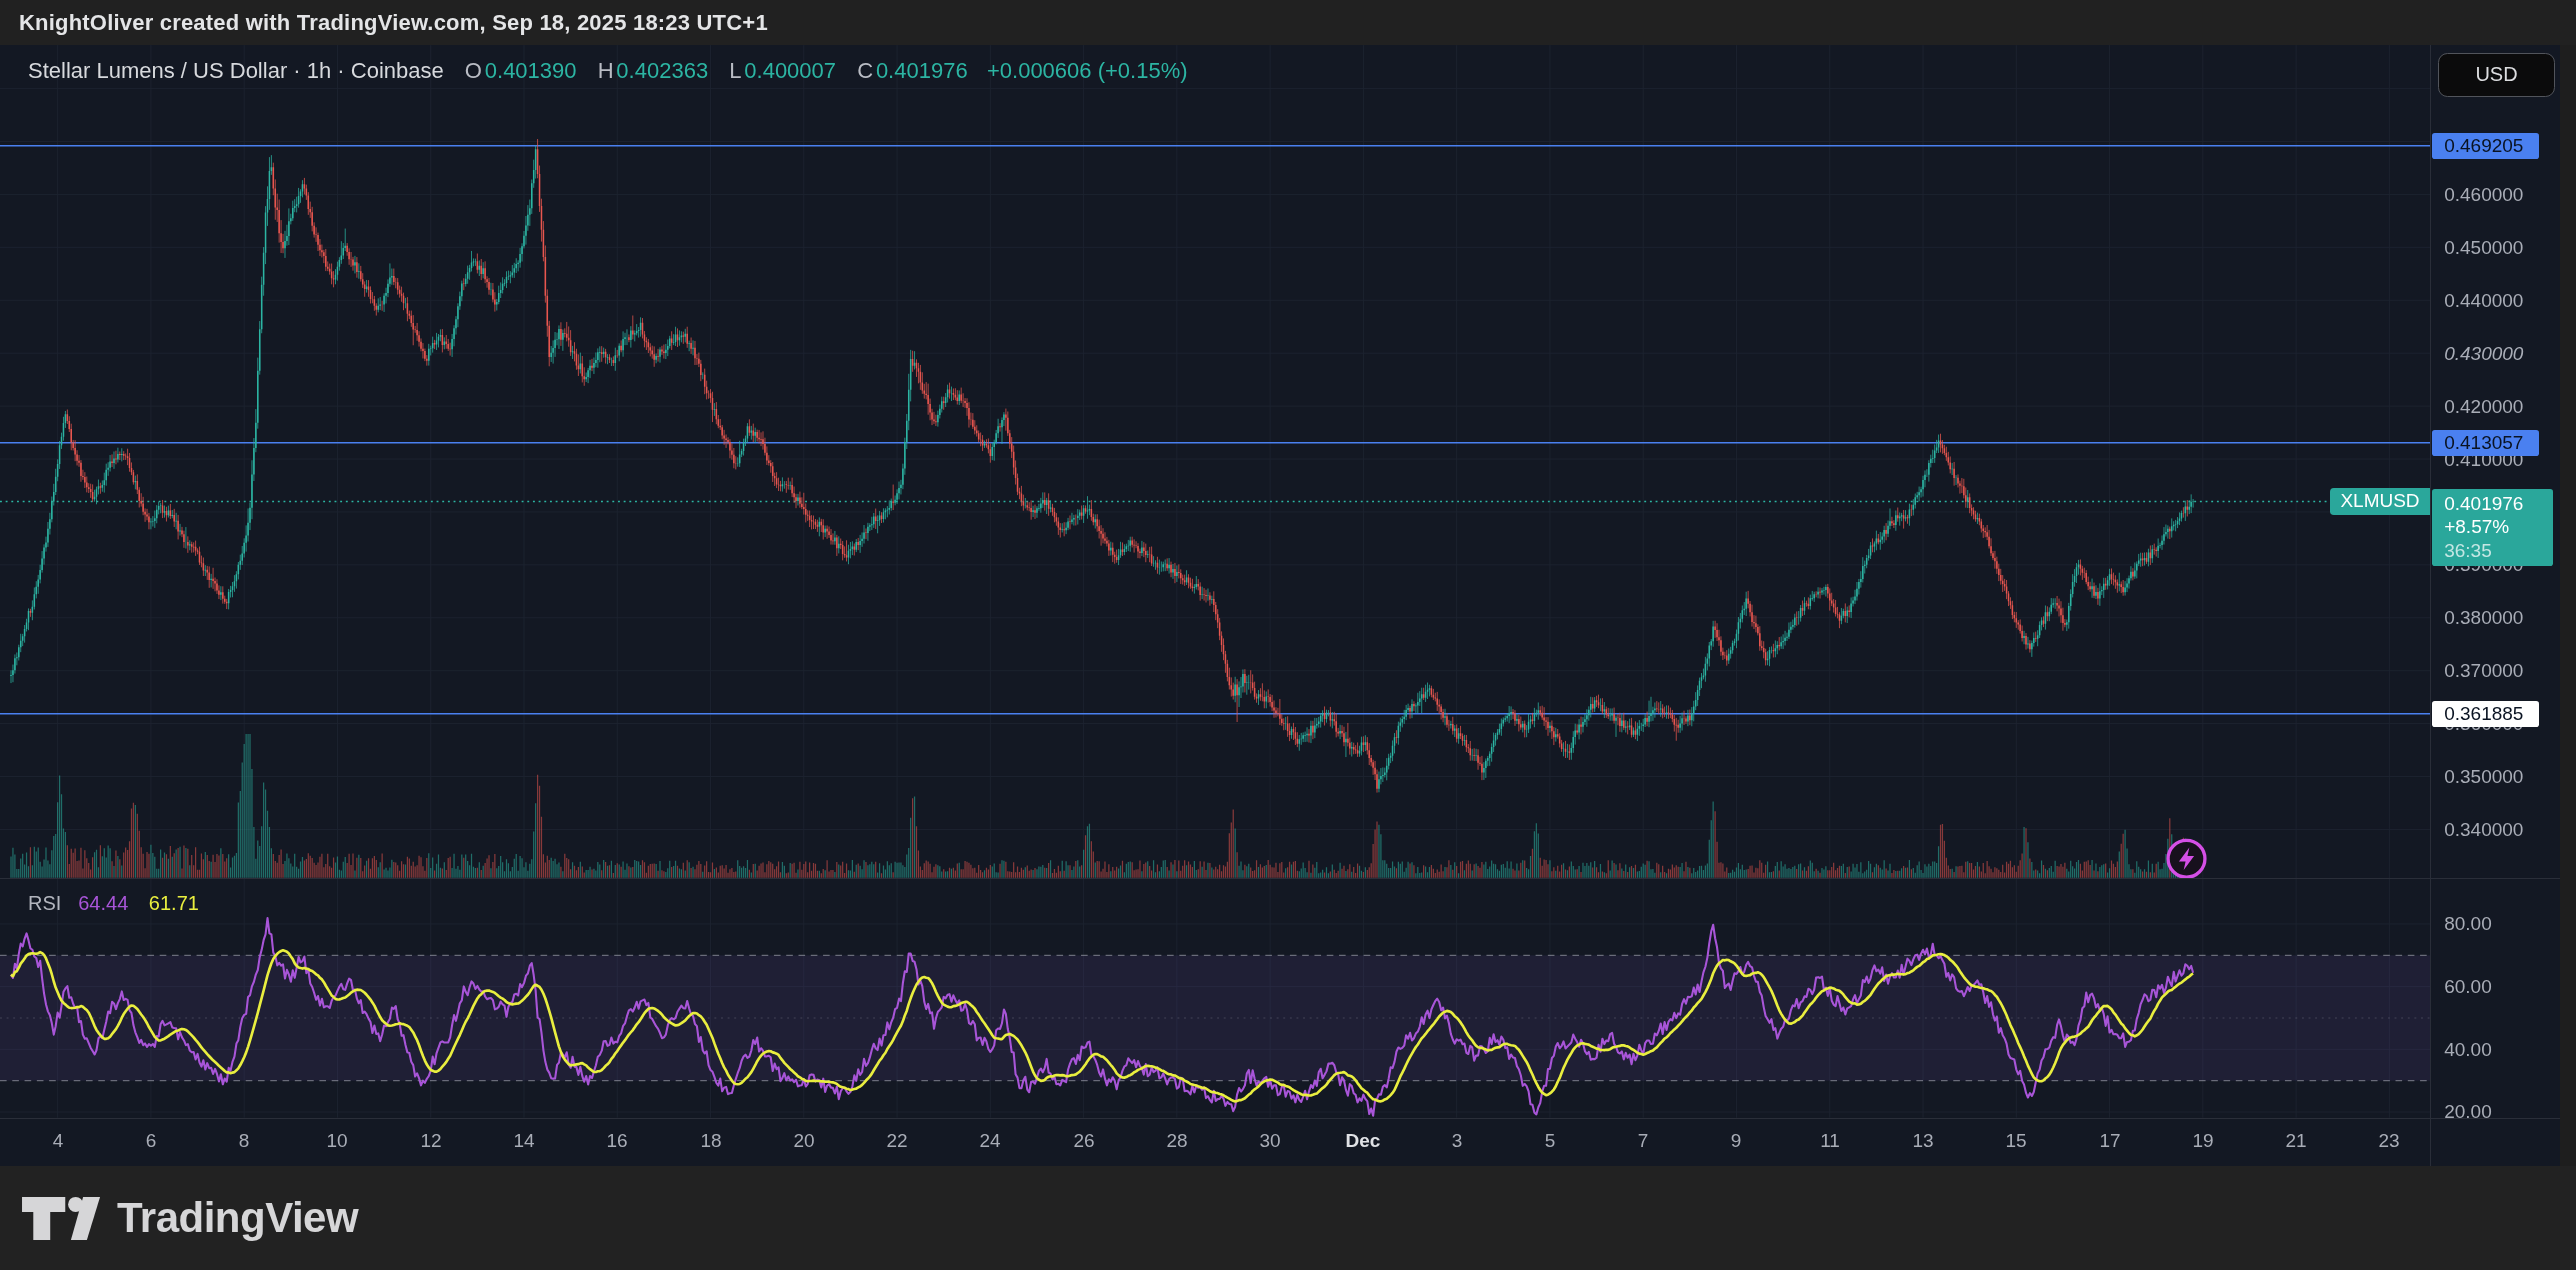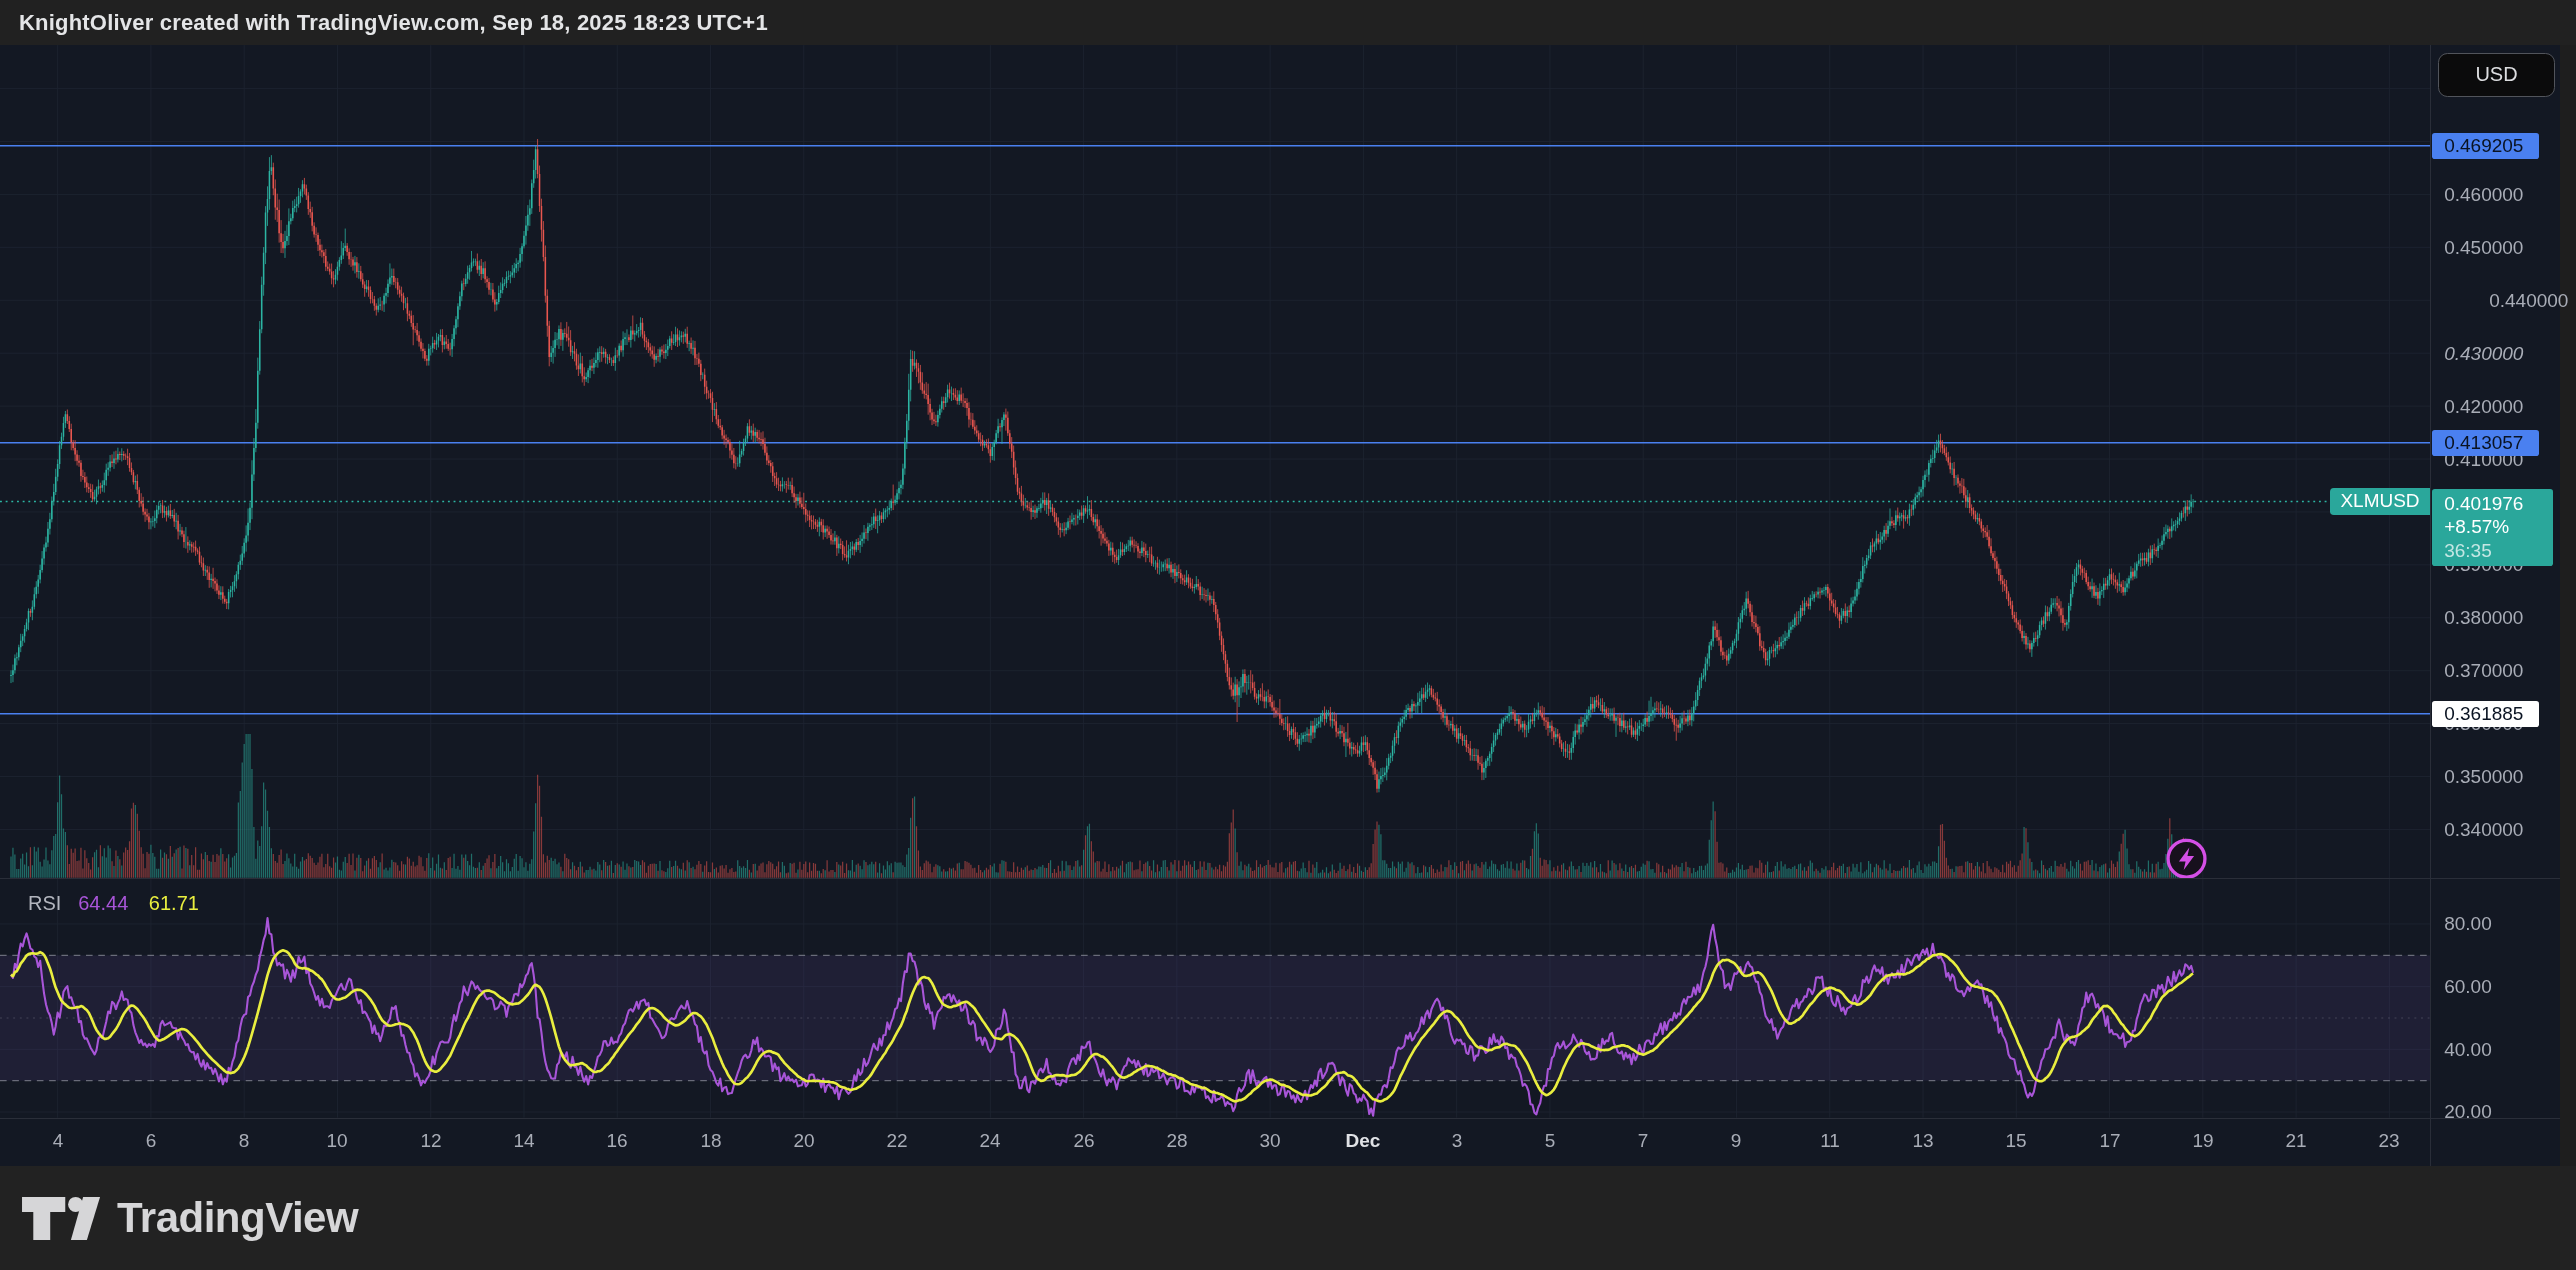--- a/index.html
+++ b/index.html
@@ -129,34 +129,42 @@
         </g>
       </g>
     </svg>
 
   <div class="v-axis-border"></div>
   <div class="pane-sep"></div>
   <div class="time-sep"></div>
   <div class="right-strip"></div>
 
   <div class="legend">
+    <div class="legend-row1">
+      <span>Stellar Lumens / US Dollar · 1h · Coinbase</span>
+      <span class="lb">O</span><span class="vl teal-text" style="color: rgb(44, 181, 163);">0.401390</span>
+      <span class="lb">H</span><span class="vl teal-text" style="color: rgb(44, 181, 163);">0.402363</span>
+      <span class="lb">L</span><span class="vl teal-text" style="color: rgb(44, 181, 163);">0.400007</span>
+      <span class="lb">C</span><span class="vl teal-text" style="color: rgb(44, 181, 163);">0.401976</span>
+      <span class="chg teal-text" style="color: rgb(44, 181, 163);">+0.000606 (+0.15%)</span>
+    </div>
   </div>
 
   <div class="rsi-legend">
     <span class="rsi-lab">RSI</span>
     <span class="rsi-main" style="color: rgb(168, 85, 216);">64.44</span>
     <span class="rsi-sig" style="color: rgb(233, 238, 63);">61.71</span>
   </div>
 
   <div class="usd-button">USD</div>
 
   <div class="price-axis" id="price-axis">
       <div class="axis-label" style="top: 139px;">0.460000</div>
       <div class="axis-label" style="top: 192px;">0.450000</div>
-      <div class="axis-label" style="top: 245px; margin-left: 45px;">0.440000</div>
+      <div class="axis-label" style="top: 245px;">0.440000</div>
       <div class="axis-label" style="top: 298px; font-style: italic;">0.430000</div>
       <div class="axis-label" style="top: 351px;">0.420000</div>
       <div class="axis-label" style="top: 404px;">0.410000</div>
       <div class="axis-label" style="top: 456px;">0.400000</div>
       <div class="axis-label" style="top: 509px;">0.390000</div>
       <div class="axis-label" style="top: 562px;">0.380000</div>
       <div class="axis-label" style="top: 615px;">0.370000</div>
       <div class="axis-label" style="top: 668px;">0.360000</div>
       <div class="axis-label" style="top: 721px;">0.350000</div>
       <div class="axis-label" style="top: 774px;">0.340000</div>

